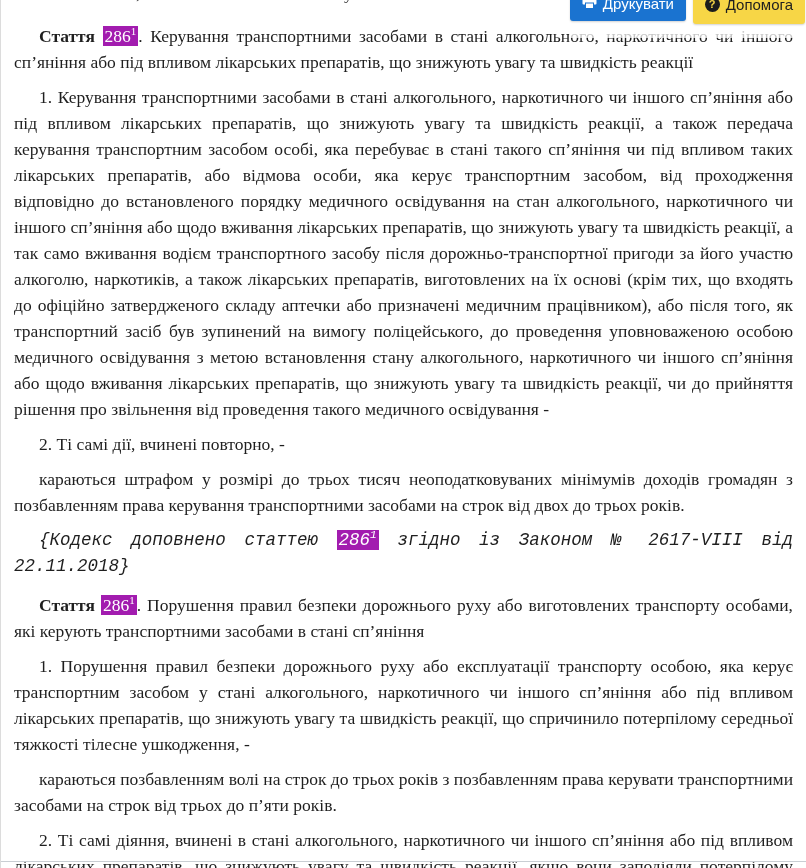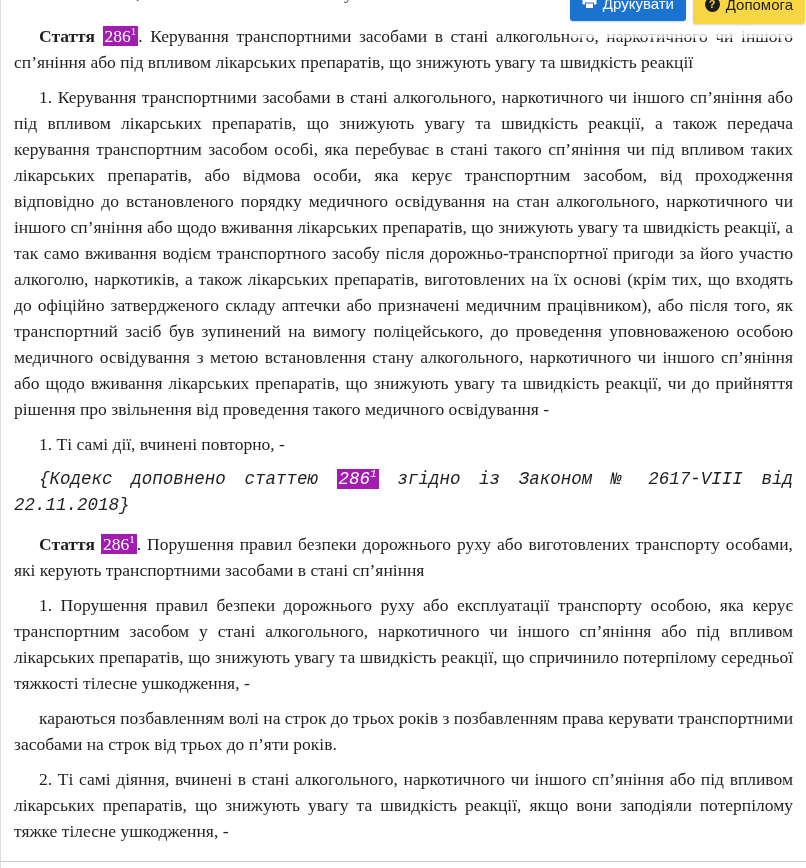--- a/index.html
+++ b/index.html
@@ -127,21 +127,22 @@
     <span>Допомога</span>
   </button>
 
   <div class="law-text">
 
     <p class="heading">
       <span class="article-word">Стаття </span><span class="hl"><span>286</span><sup>1</sup></span><span>. Керування транспортними засобами в стані алкогольного, наркотичного чи іншого сп’яніння або під впливом лікарських препаратів, що знижують увагу та швидкість реакції</span>
     </p>
 
     <p>1. Керування транспортними засобами в стані алкогольного, наркотичного чи іншого сп’яніння або під впливом лікарських препаратів, що знижують увагу та швидкість реакції, а також передача керування транспортним засобом особі, яка перебуває в стані такого сп’яніння чи під впливом таких лікарських препаратів, або відмова особи, яка керує транспортним засобом, від проходження відповідно до встановленого порядку медичного освідування на стан алкогольного, наркотичного чи іншого сп’яніння або щодо вживання лікарських препаратів, що знижують увагу та швидкість реакції, а так само вживання водієм транспортного засобу після дорожньо-транспортної пригоди за його участю алкоголю, наркотиків, а також лікарських препаратів, виготовлених на їх основі (крім тих, що входять до офіційно затвердженого складу аптечки або призначені медичним працівником), або після того, як транспортний засіб був зупинений на вимогу поліцейського, до проведення уповноваженою особою медичного освідування з метою встановлення стану алкогольного, наркотичного чи іншого сп’яніння або щодо вживання лікарських препаратів, що знижують увагу та швидкість реакції, чи до прийняття рішення про звільнення від проведення такого медичного освідування -</p>
-    <p>1. Ті самі дії, вчинені повторно, -</p>
+    <p>2. Ті самі дії, вчинені повторно, -</p>
+    <p>караються штрафом у розмірі до трьох тисяч неоподатковуваних мінімумів доходів громадян з позбавленням права керування транспортними засобами на строк від двох до трьох років.</p>
 
     <p class="note">
       <span>{Кодекс доповнено статтею </span><span class="hl"><span>286</span><sup>1</sup></span><span> згідно із Законом № 2617-VIII від 22.11.2018}</span>
     </p>
 
     <p class="heading">
       <span class="article-word">Стаття </span><span class="hl"><span>286</span><sup>1</sup></span><span>. Порушення правил безпеки дорожнього руху або виготовлених транспорту особами, які керують транспортними засобами в стані сп’яніння</span>
     </p>
 
     <p>1. Порушення правил безпеки дорожнього руху або експлуатації транспорту особою, яка керує транспортним засобом у стані алкогольного, наркотичного чи іншого сп’яніння або під впливом лікарських препаратів, що знижують увагу та швидкість реакції, що спричинило потерпілому середньої тяжкості тілесне ушкодження, -</p>

